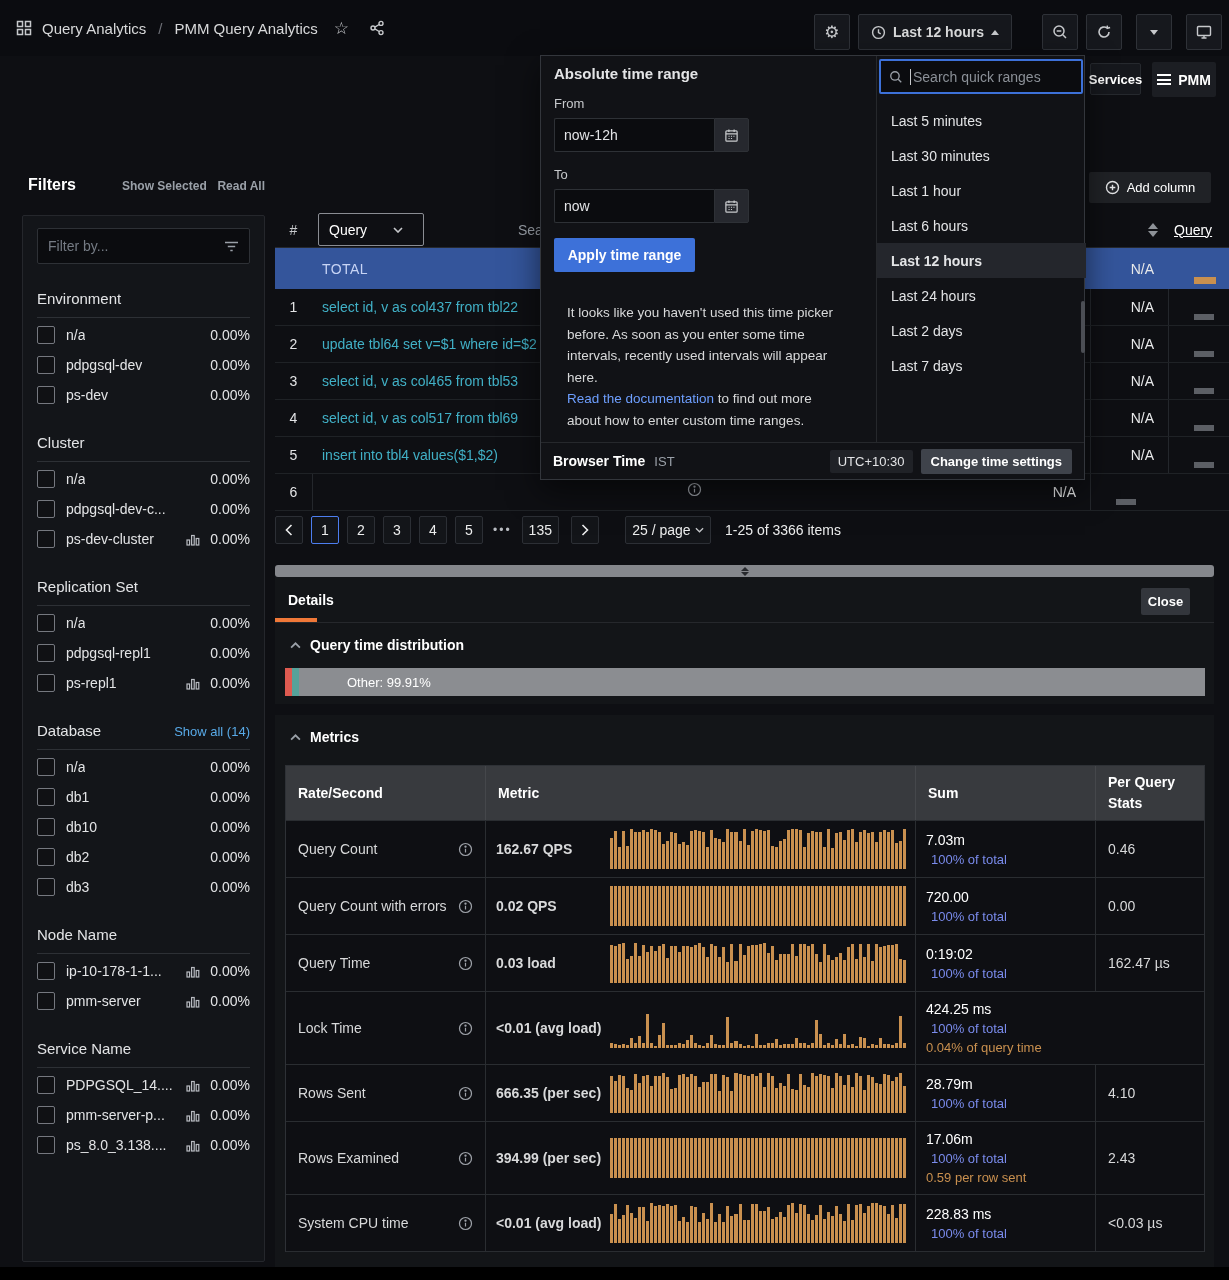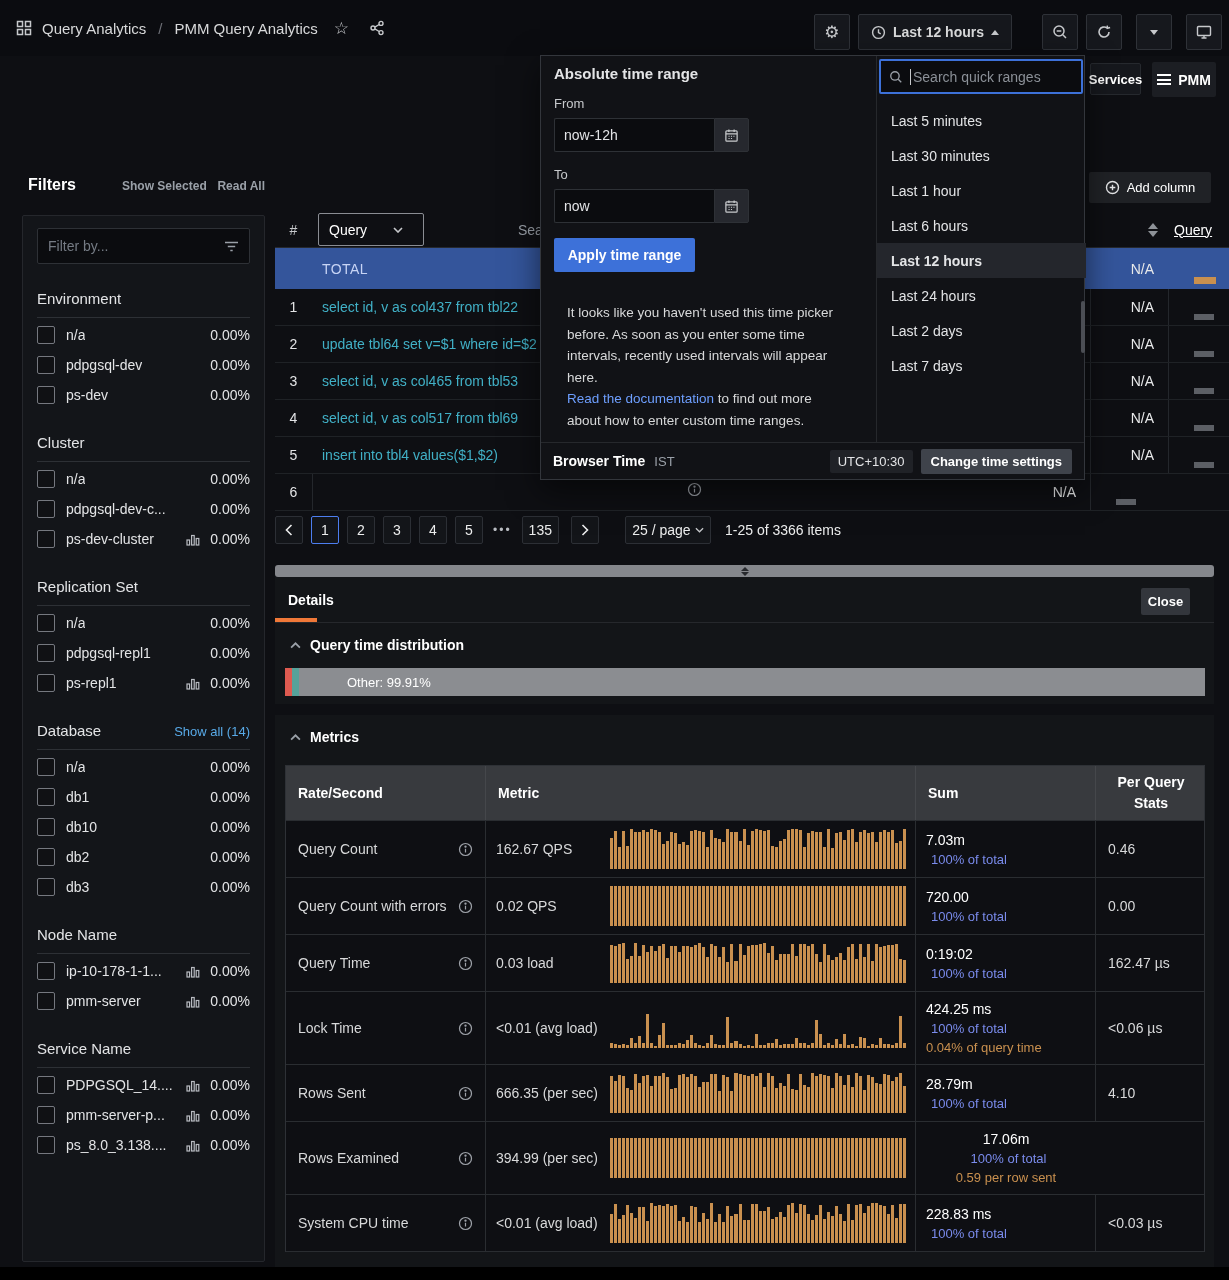--- a/index.html
+++ b/index.html
@@ -93,29 +93,29 @@
   .dist-red { width:7px; background:#de5a50; }
   .dist-teal { width:7px; background:#56a29a; }
   .dist-gray { flex:1; background:#8b8d91; display:flex; align-items:center; }
   .dist-gray span { padding-left:48px; font-size:13px; color:#fff; }
 
   
   .metrics { position:absolute; left:275px; top:715px; width:939px; height:552px; background:#131518; overflow:hidden; }
   .mtable { position:absolute; left:10px; top:50px; width:920px; border:1px solid #2e3136; border-bottom:none; }
   .mrow { display:grid; grid-template-columns:200px 430px 180px 110px; border-bottom:1px solid #2a2d31; background:#0e0f13; }
   .mrow > div { border-right:1px solid #2a2d31; }
-  .mrow > div:last-child { border-right:none;text-align:center; }
+  .mrow > div:last-child { border-right:none; }
   .mhead { background:#383a3e; min-height:55px; font-weight:bold; font-size:14px; color:#fff; }
   .mhead > div { display:flex; align-items:center; padding:0 12px; border-right:1px solid #45474b; }
   .mhead .pqs { line-height:1.5; }
   .mrow.body { min-height:57px; }
   .mcell-metric { display:flex; align-items:center; padding:0 12px; font-size:14px; }
   .mcell-metric .nm { flex:1; }
   .mcell-rate { display:flex; align-items:center; padding-left:10px; gap:6px; }
-  .mcell-rate .rv { width:108px; font-size:14px; flex:none; }
+  .mcell-rate .rv { width:108px; font-size:14px; flex:none;font-weight:bold; }
   .spark { display:flex; align-items:flex-end; gap:1px; width:296px; height:40px; }
   .spark i { flex:1; background:#c9904f; }
   .mcell-sum { display:flex; flex-direction:column; justify-content:center; gap:4px; padding:9px 10px; }
   .mcell-sum .v { font-size:14px; color:#fff; }
   .mcell-sum .sub { font-size:13px; color:#7a8bec; padding-left:5px; }
   .mcell-sum .extra { font-size:13px; color:#c9904f; }
   .mcell-pq { display:flex; align-items:center; padding:0 12px; font-size:14px; }
 
   
   .tp { position:absolute; left:540px; top:55px; width:545px; height:425px; background:#111216; border:1px solid #33363c; box-shadow:0 10px 30px rgba(0,0,0,.55); z-index:20; }
@@ -999,21 +999,20 @@
                 <i style="height: 13%;"></i>
                 <i style="height: 80.7%;"></i>
                 <i style="height: 13%;"></i>
               </span>
     </div>
     <div class="mcell-sum">
       <span class="v">424.25 ms</span>
       <span class="sub">100% of total</span>
       <span class="extra">0.04% of query time</span>
     </div>
-    <div class="mcell-pq">&lt;0.06 µs</div>
   </div>
           <div class="mrow body">
     <div class="mcell-metric">
       <span class="nm">Rows Sent</span>
       <span class="icon-btn">
         <svg width="15" height="15" viewBox="0 0 16 16" fill="none" stroke="#9da1a8" stroke-width="1.3">
                   <circle cx="8" cy="8" r="6.4"></circle>
                   <path d="M8 7.2v4"></path>
                   <circle cx="8" cy="4.9" r="0.6" fill="#9da1a8"></circle>
                 </svg>
@@ -1193,20 +1192,21 @@
                 <i style="height: 100%;"></i>
                 <i style="height: 100%;"></i>
                 <i style="height: 100%;"></i>
               </span>
     </div>
     <div class="mcell-sum">
       <span class="v">17.06m</span>
       <span class="sub">100% of total</span>
       <span class="extra">0.59 per row sent</span>
     </div>
+    <div class="mcell-pq">2.43</div>
   </div>
           <div class="mrow body">
     <div class="mcell-metric">
       <span class="nm">System CPU time</span>
       <span class="icon-btn">
         <svg width="15" height="15" viewBox="0 0 16 16" fill="none" stroke="#9da1a8" stroke-width="1.3">
                   <circle cx="8" cy="8" r="6.4"></circle>
                   <path d="M8 7.2v4"></path>
                   <circle cx="8" cy="4.9" r="0.6" fill="#9da1a8"></circle>
                 </svg>

